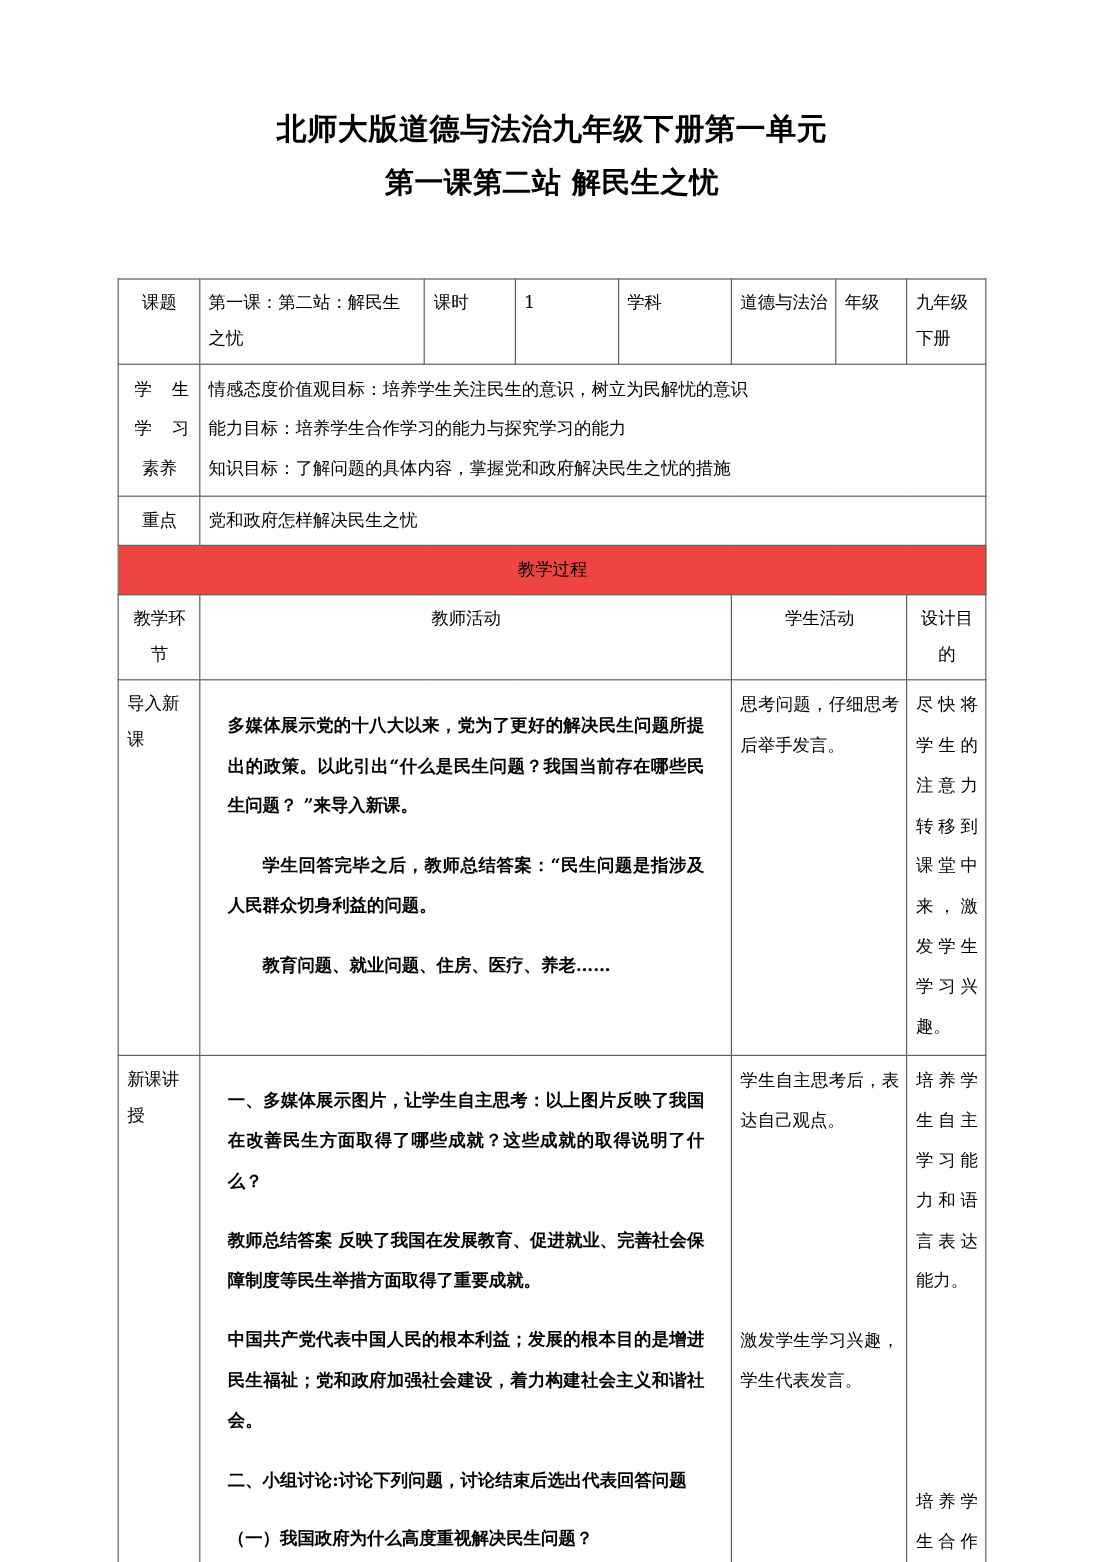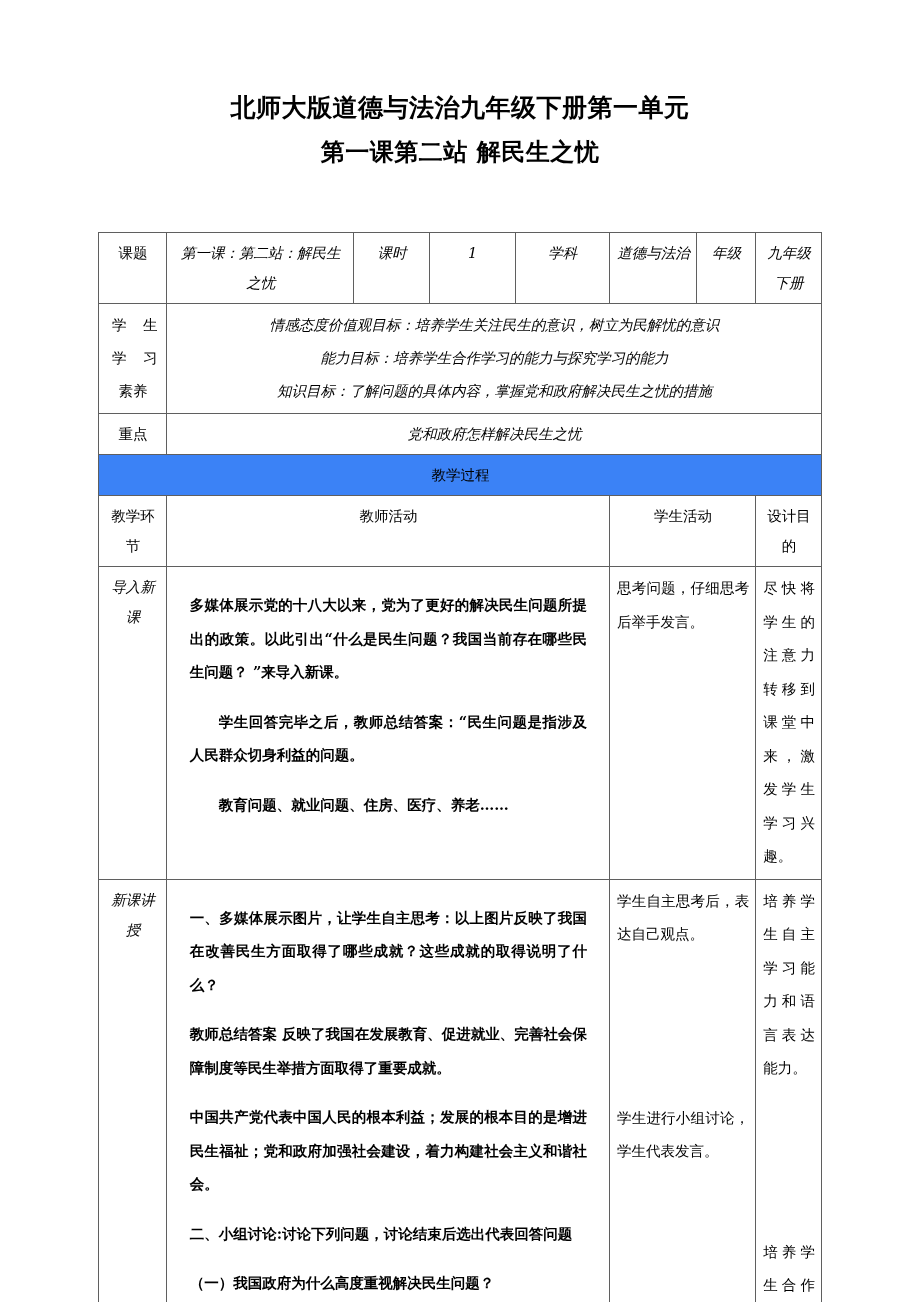--- a/index.html
+++ b/index.html
@@ -47,34 +47,34 @@
     font-size: 14.5px;
   }
   .doc-table td {
     border: 1px solid #5f5f5f;
     vertical-align: top;
     padding: 5px 6px 5px 7px;
     line-height: 30px;
     font-size: 14.5px;
     font-family: "DejaVu Serif", "Liberation Serif", serif;
   }
-  .c-left { text-align: center; font-style: italic; }
+  .c-left { text-align: left; }
 
   .label-cell {
     text-align: center;
     white-space: nowrap;
     margin-top: 16px;
   }
   .spread {
     letter-spacing: 6px;
     padding-left: 6px;
   }
 
   .process-band {
-    background: #3b82f6;
+    background: #ef4444;
     text-align: center;
     font-size: 15px;
     line-height: 26px;
     padding-top: 6px;
     padding-bottom: 6px;
   }
 
   .hdr {
     text-align: center;
     line-height: 26px;
@@ -184,21 +184,21 @@
         <p>一、多媒体展示图片，让学生自主思考：以上图片反映了我国在改善民生方面取得了哪些成就？这些成就的取得说明了什么？</p>
         <p>教师总结答案 反映了我国在发展教育、促进就业、完善社会保障制度等民生举措方面取得了重要成就。</p>
         <p>中国共产党代表中国人民的根本利益；发展的根本目的是增进民生福祉；党和政府加强社会建设，着力构建社会主义和谐社会。</p>
         <p>二、小组讨论:讨论下列问题，讨论结束后选出代表回答问题</p>
         <p>（一）我国政府为什么高度重视解决民生问题？</p>
         <p>教师总结：（1）重视民生问题是由我国的基本国</p>
       </td>
       <td class="narrow-cell" colspan="2">
         <p>学生自主思考后，表达自己观点。</p>
         <div class="blockgap2"></div>
-        <p>学生进行小组讨论，学生代表发言。</p>
+        <p>激发学生学习兴趣，学生代表发言。</p>
       </td>
       <td class="narrow-cell">
         <p>培养学生自主学习能力和语言表达能力。</p>
         <div class="blockgap2"></div>
         <p>培养学生合作学习的能力与合作交流能力。</p>
       </td>
     </tr>
 
   </tbody>
     </table>

